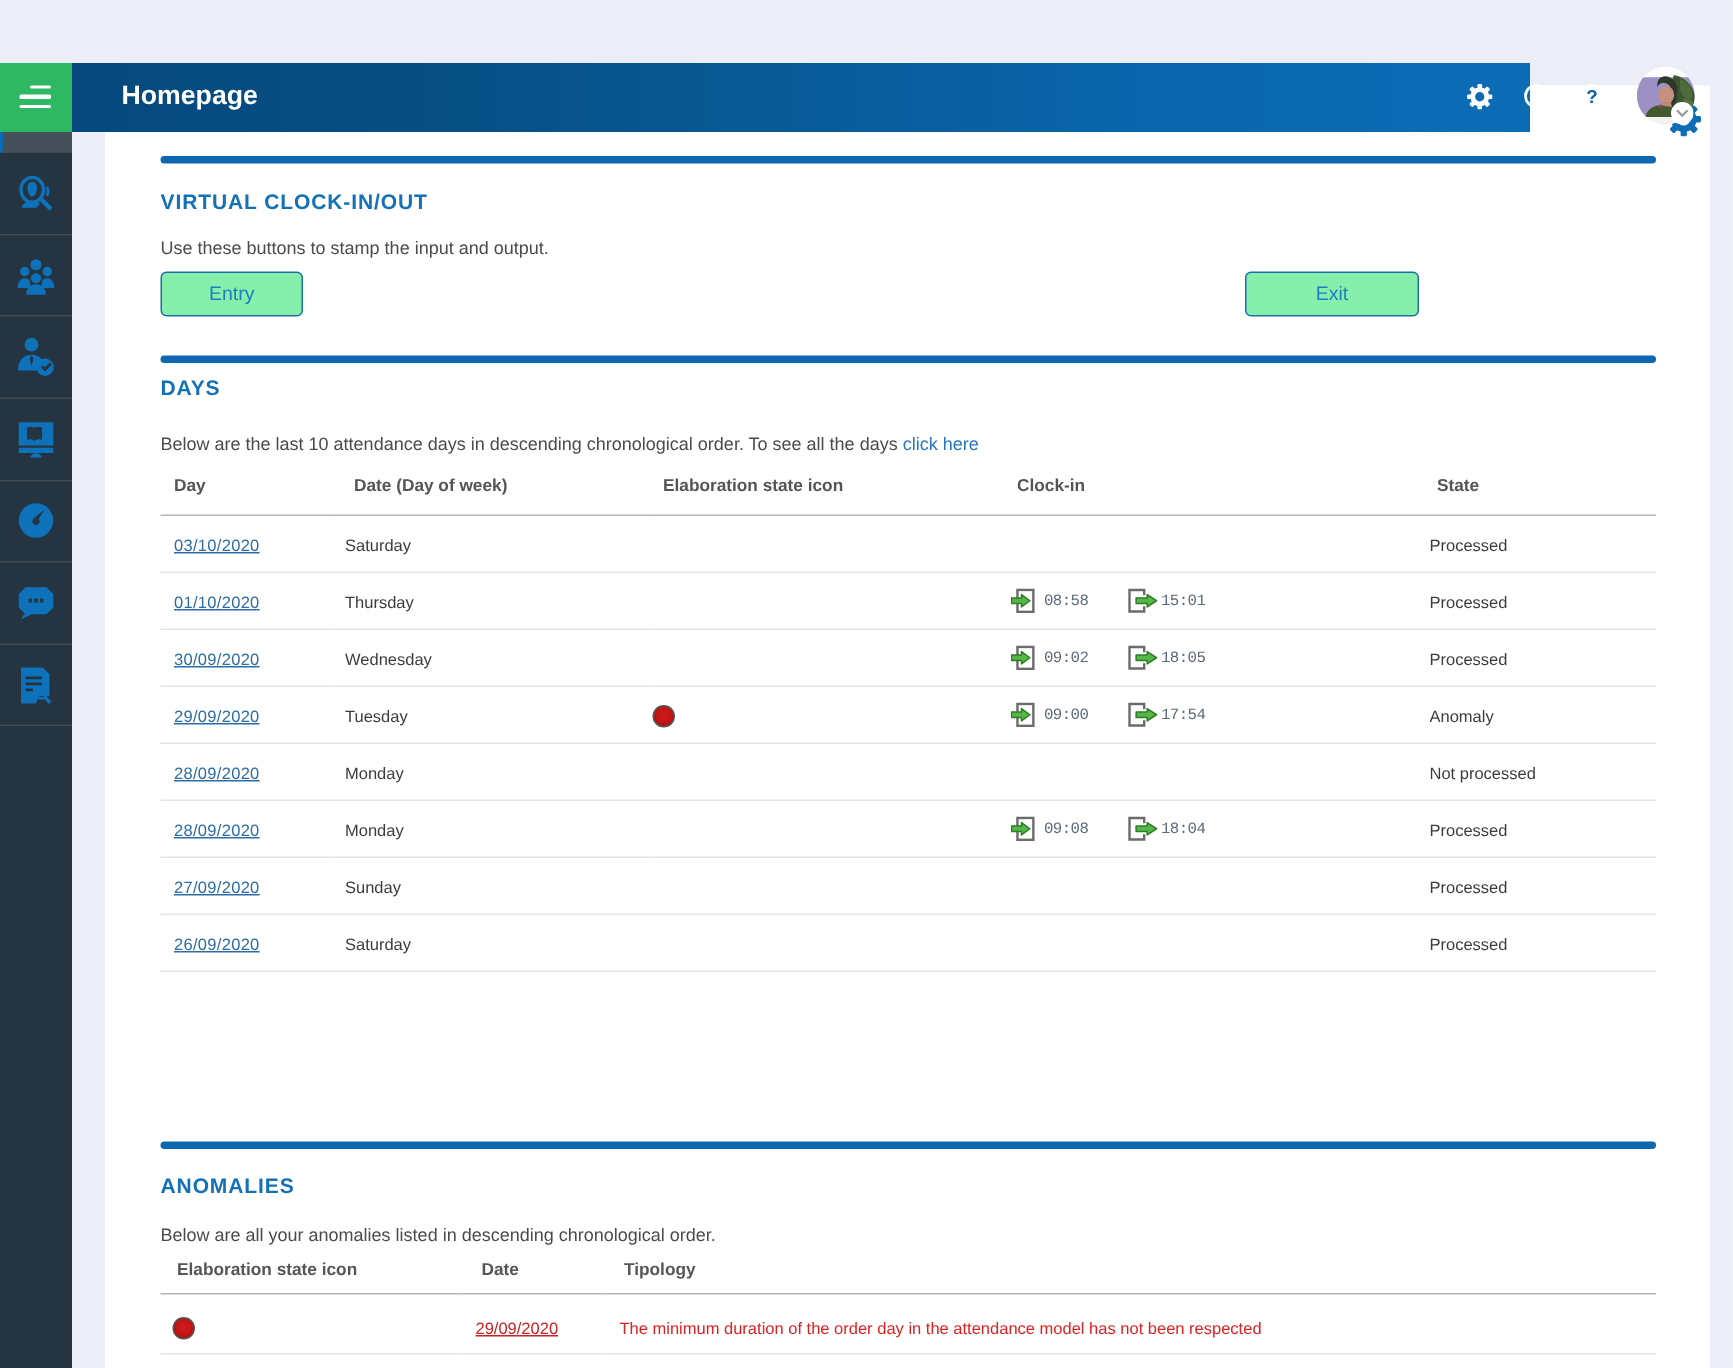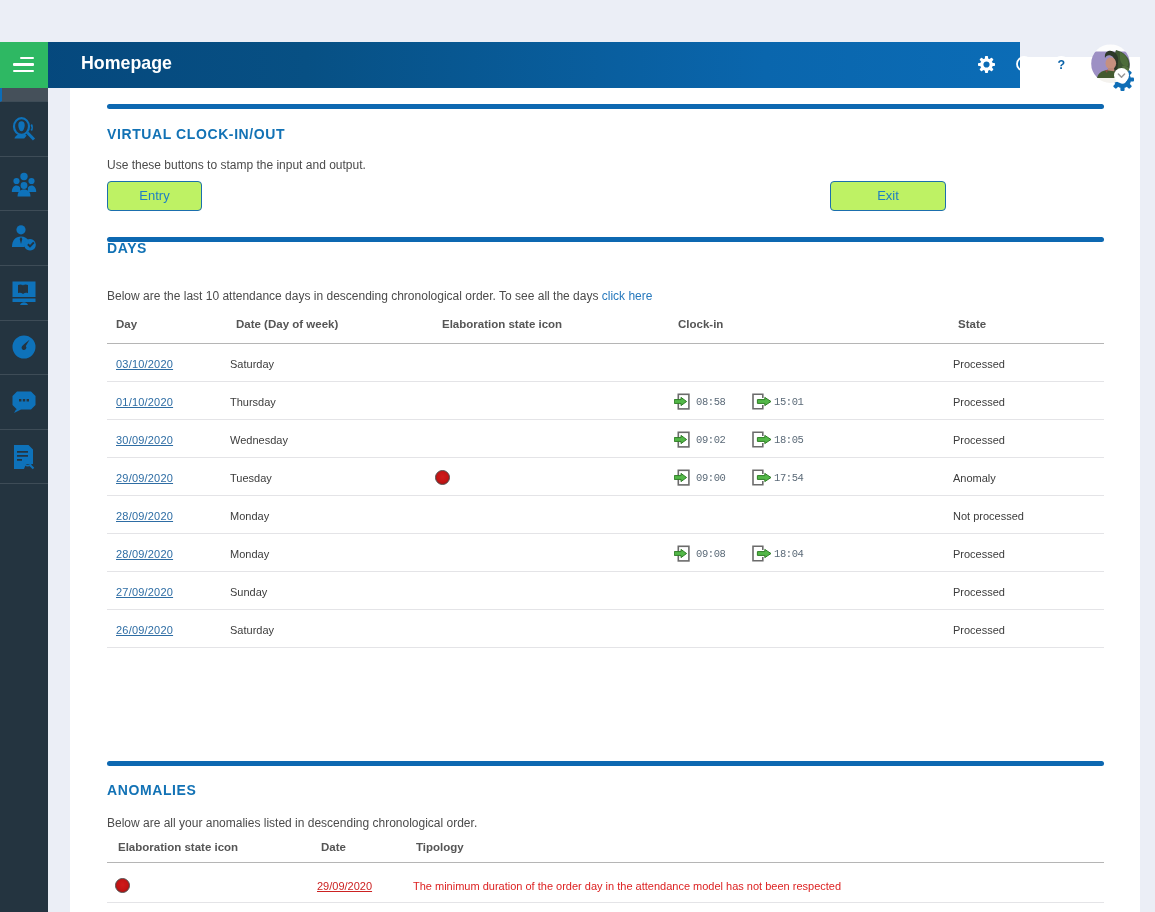--- a/index.html
+++ b/index.html
@@ -21,21 +21,21 @@
 #sidebar .item { position:relative; width:48px; height:54.6px; border-bottom:1px solid #3e4c57; }
 #sidebar .item:first-child { height:56.2px; }
 #sidebar .item svg { position:absolute; left:50%; top:50%; transform:translate(-50%,-50%); }
 #sidebar .item.sel { background:#45505a; border-left:2px solid #0c6cb7; }
 
 #card { position:absolute; left:70px; top:57px; width:1070px; height:855px; background:#fff; }
 .rule { position:absolute; left:37px; width:997px; height:5px; background:#0d68b1; border-radius:3px; }
 .sectitle { position:absolute; left:37px; color:#1272b5; font-size:14px; font-weight:bold; letter-spacing:0.6px; }
 .desc { position:absolute; left:37px; color:#4b4b4b; font-size:12px; }
 .btn { position:absolute; width:95px; height:30px; border:1px solid #1b6fad; border-radius:4px;
-  background:#bef264; color:#1e7ec4; font-size:13px; text-align:center; line-height:28px; }
+  background:#86efac; color:#1e7ec4; font-size:13px; text-align:center; line-height:28px; }
 #cardgear { position:absolute; right:6px; top:11px; }
 
 table { border-collapse:collapse; table-layout:fixed; }
 #daystable { position:absolute; left:37px; top:253px; width:997px; }
 #daystable th { height:33px; font-size:11.5px; font-weight:bold; color:#555; text-align:left;
   border-bottom:1px solid #b5b5b5; vertical-align:middle; padding-bottom:5px; }
 #daystable td { height:38px; font-size:11px; color:#3c3c3c; border-bottom:1px solid #e4e4e7; vertical-align:middle; padding-top:3px; }
 #daystable th.c1,#daystable td.c1 { padding-left:9px; }
 #daystable th.c2 { padding-left:15px; } #daystable td.c2 { padding-left:9px; }
 #daystable th.c3 { padding-left:9px; }  #daystable td.c3 { padding-left:2px; }
@@ -192,21 +192,21 @@
         </g>
         <circle r="6.1" fill="none" stroke="#0e6db6" stroke-width="4.2"></circle>
       </svg></div>
   <div class="rule" style="top:47px;"></div>
   <div class="sectitle" style="top:69px;">VIRTUAL CLOCK-IN/OUT</div>
   <div class="desc" style="top:101px;">Use these buttons to stamp the input and output.</div>
   <div class="btn" style="left:37px; top:124px;">Entry</div>
   <div class="btn" style="left:760px; top:124px; width:116px;">Exit</div>
 
   <div class="rule" style="top:180px;"></div>
-  <div class="sectitle" style="top:183px;">DAYS</div>
+  <div class="sectitle" style="top:193px;">DAYS</div>
   <div class="desc" style="top:232px;">Below are the last 10 attendance days in descending chronological order. To see all the days <span style="color:#2779bd;">click here</span></div>
   <table id="daystable">
     <colgroup>
         <col style="width:114px">
         <col style="width:212px">
         <col style="width:235px">
         <col style="width:280px">
         <col style="width:156px">
       </colgroup>
     <tbody>

